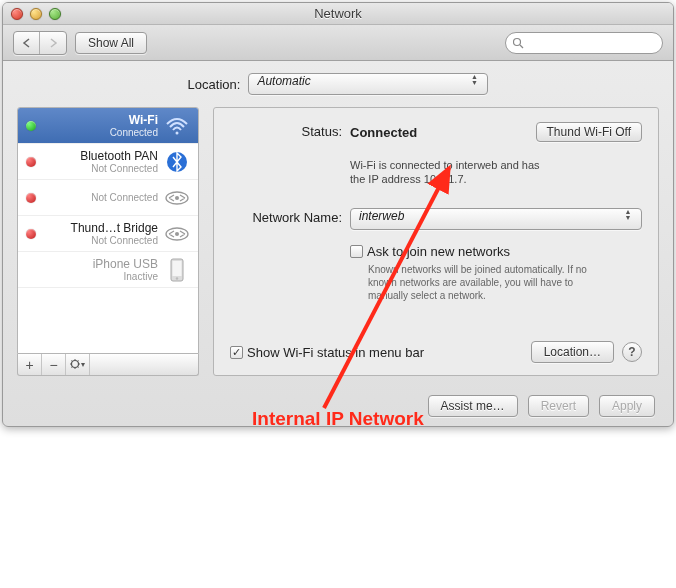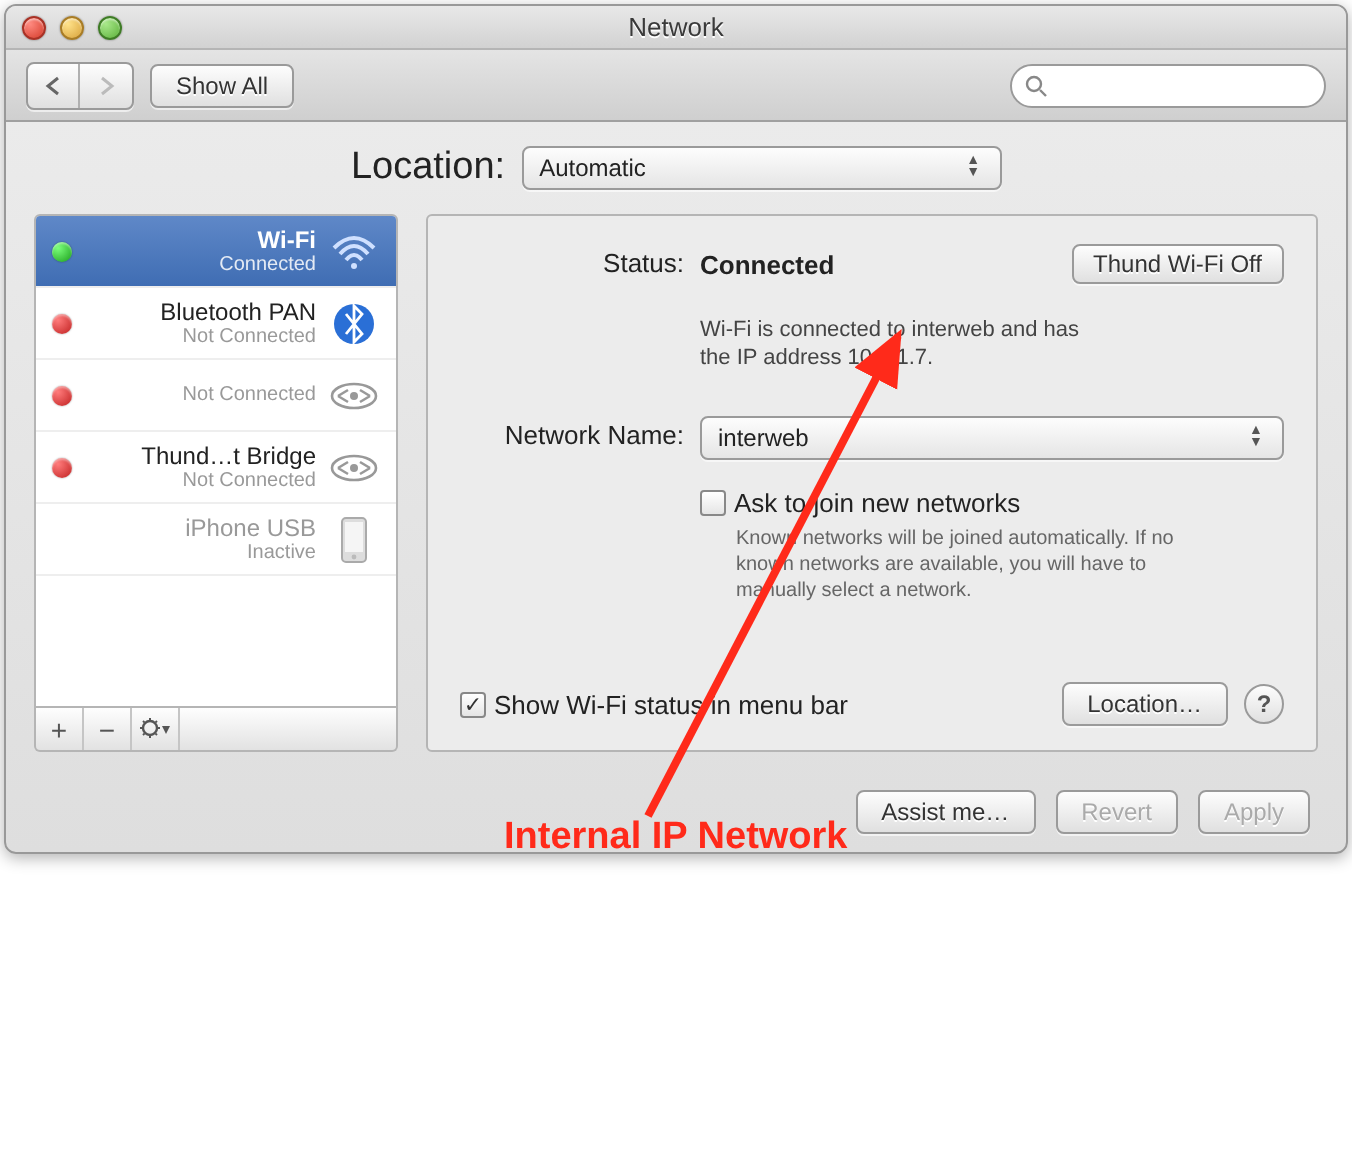--- a/index.html
+++ b/index.html
@@ -104,31 +104,32 @@
   .content {
     flex:1;
     padding: 12px 14px 10px 14px;
     display:flex;
     flex-direction:column;
   }
   .locrow {
     display:flex;align-items:center;justify-content:center;gap:8px;
     margin-bottom: 12px;
   }
-  .locrow label{font-size:19px;}
+  .locrow label{font-size:13px;}
   .select {
     height:22px;
     border:1px solid #9a9a9a;
     border-radius:4px;
     background: linear-gradient(#fdfdfd,#e5e5e5);
-    display:flex;align-items:center;
+    display:flex;
     padding:0 6px 0 8px;
     font-size:12px;
     box-shadow: 0 1px 0 rgba(255,255,255,0.6);
     position:relative;
+    font-style:italic;
   }
   .select .arrows{
     margin-left:auto;
     width:14px;
     display:flex;flex-direction:column;align-items:center;
     font-size:7px;line-height:6px;color:#555;
   }
 
   .body {
     flex:1;

